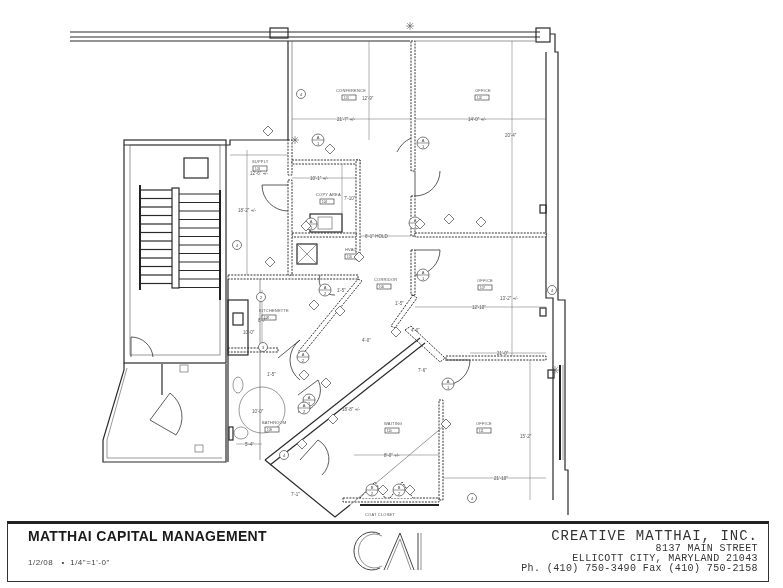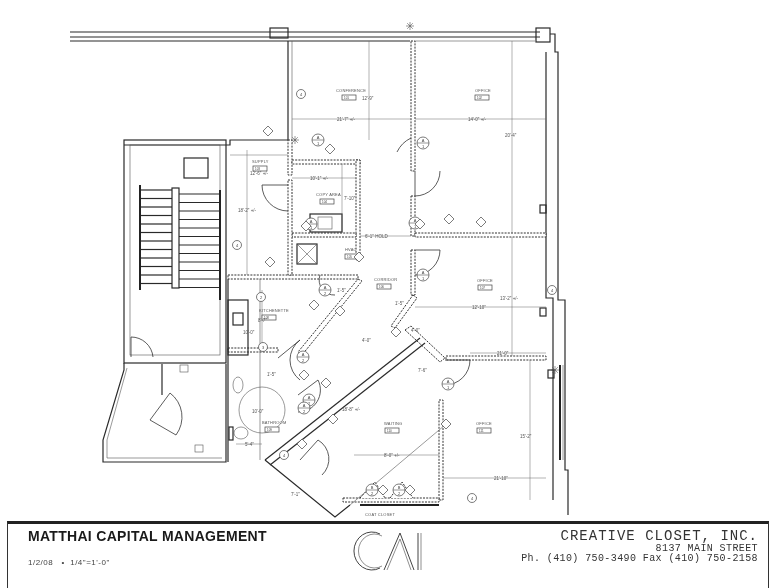--- a/index.html
+++ b/index.html
@@ -11,21 +11,21 @@
   .thin { stroke:#555; fill:none; stroke-width:0.6; }
   .dim { stroke:#666; fill:none; stroke-width:0.5; }
   .door { stroke:#333; fill:none; stroke-width:0.8; }
   .lbl { font-family:"Liberation Sans", sans-serif; font-size:4px; fill:#555; letter-spacing:0.2px; }
   .dimtxt { font-family:"Liberation Sans", sans-serif; font-size:4.5px; fill:#555; }
   .tag { stroke:#444; fill:#fff; stroke-width:0.7; }
   .tagtxt { font-family:"Liberation Sans", sans-serif; font-size:3px; fill:#444; }
   .bubble { stroke:#444; fill:#fff; stroke-width:0.7; }
   .bubtxt { font-family:"Liberation Sans", sans-serif; font-size:4px; fill:#444; text-anchor:middle; }
 
-  #title-block { position:absolute; left:7px; top:521px; width:762px; height:68px; border:1px solid #333; border-top:3px solid #222; box-sizing:border-box; }
+  #title-block { position:absolute; left:7px; top:521px; width:762px; height:61px; border:1px solid #333; border-top:3px solid #222; box-sizing:border-box; }
   #project-title { position:absolute; left:20px; top:4px; font-family:"Liberation Sans", sans-serif; font-weight:bold; font-size:14px; color:#1a1a1a; letter-spacing:0.3px; }
   #drawing-meta { position:absolute; left:20px; top:34px; font-family:"Liberation Sans", sans-serif; font-size:8px; color:#444; letter-spacing:0.5px; }
   #logo { position:absolute; left:340px; top:4px; width:100px; height:46px; }
   #firm { position:absolute; right:10px; top:4px; text-align:right; font-family:"Liberation Mono", monospace; color:#333; }
   #firm-name { font-size:14px; letter-spacing:1px; line-height:16px; }
   .firm-line { font-size:10px; line-height:10px; letter-spacing:0.4px; }
 </style>
 </head>
 <body>
 
@@ -415,17 +415,18 @@
   <svg id="logo" viewBox="0 0 100 46">
     <title>CAI</title>
     <path d="M32 6 A18 19 0 1 0 32 40" fill="none" stroke="#444" stroke-width="1"></path>
     <path d="M34 8 A16 17 0 1 0 34 38" fill="none" stroke="#444" stroke-width="0.6"></path>
     <polyline points="36,42 52,5 66,42" fill="none" stroke="#444" stroke-width="1"></polyline>
     <polyline points="39,42 52,11 63,42" fill="none" stroke="#444" stroke-width="0.6"></polyline>
     <line x1="70" y1="5" x2="70" y2="42" stroke="#444" stroke-width="1"></line>
     <line x1="73" y1="5" x2="73" y2="42" stroke="#444" stroke-width="0.6"></line>
   </svg>
   <div id="firm">
-    <div id="firm-name">CREATIVE CLOSET, INC.</div>
+    <div id="firm-name">CREATIVE MATTHAI, INC.</div>
     <div class="firm-line">8137 MAIN STREET</div>
+    <div class="firm-line">ELLICOTT CITY, MARYLAND 21043</div>
     <div class="firm-line">Ph. (410) 750-3490  Fax (410) 750-2158</div>
   </div>
 </div>
 
 </body></html>

